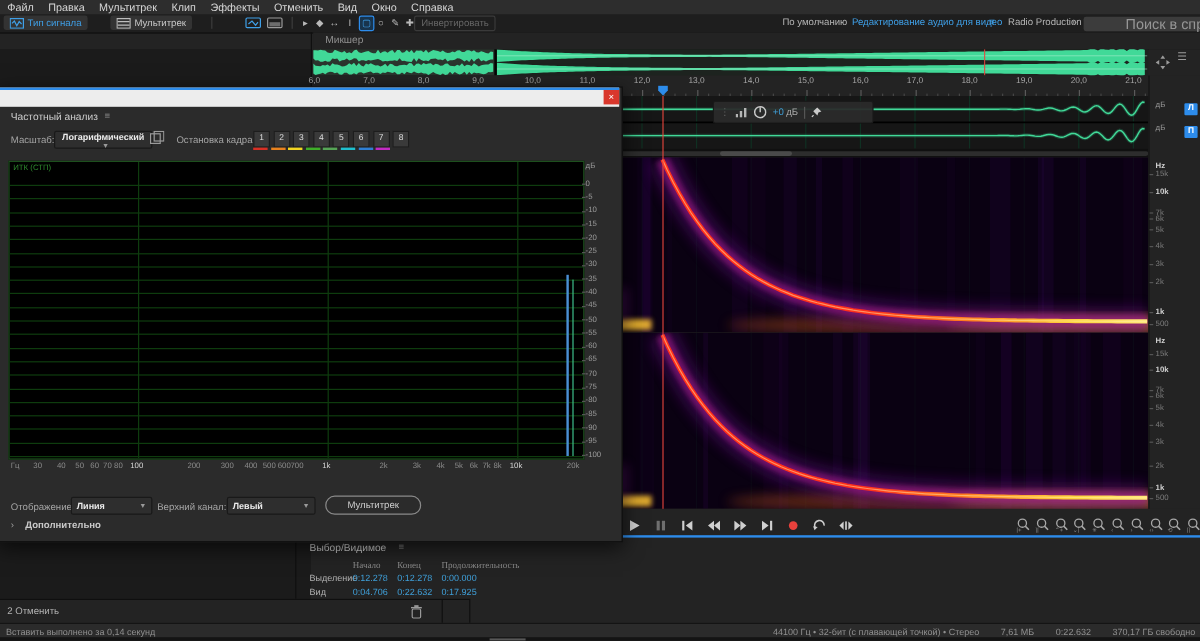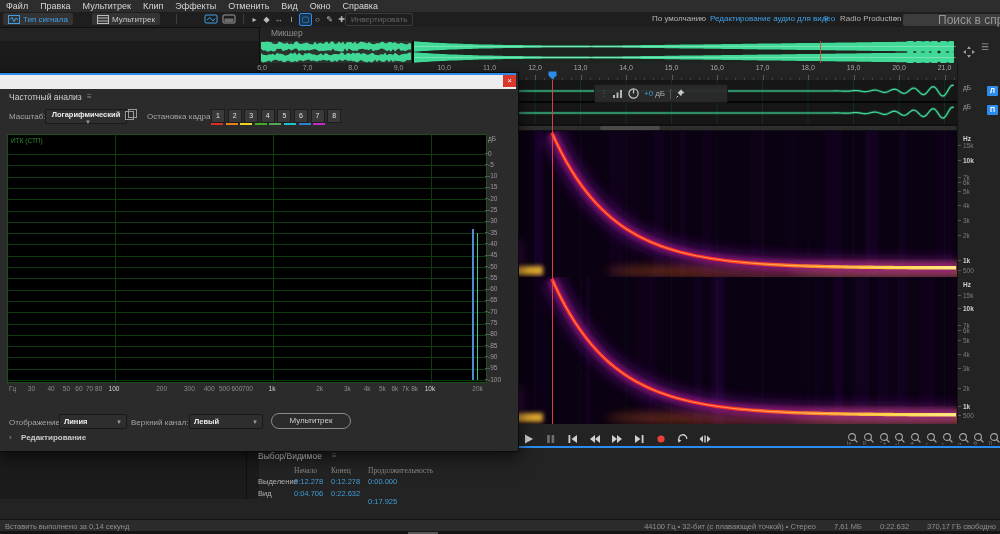--- a/index.html
+++ b/index.html
@@ -594,24 +594,34 @@
         <div class="sel-h" style="left: 42px; top: 17px;">Начало</div>
         <div class="sel-h" style="left: 79px; top: 17px;">Конец</div>
         <div class="sel-h" style="left: 116px; top: 17px;">Продолжительность</div>
         <div class="sel-lab" style="left: 6px; top: 28px;">Выделение</div>
         <div class="sel-val" style="left: 42px; top: 28px;">0:12.278</div>
         <div class="sel-val" style="left: 79px; top: 28px;">0:12.278</div>
         <div class="sel-val" style="left: 116px; top: 28px;">0:00.000</div>
         <div class="sel-lab" style="left: 6px; top: 40px;">Вид</div>
         <div class="sel-val" style="left: 42px; top: 40px;">0:04.706</div>
         <div class="sel-val" style="left: 79px; top: 40px;">0:22.632</div>
-        <div class="sel-val" style="left: 116px; top: 48px; text-align: right;">0:17.925</div>
+        <div class="sel-val" style="left: 116px; top: 40px; text-align: right;">0:17.925</div>
       </div>
   </div>
 
+  <div class="abs" style="left:0;top:499px;width:392px;height:20px;background:#232323;border-top:1px solid #0f0f0f;">
+    <span class="abs" style="left:6px;top:5px;font-size:8px;color:#b2b2b2;">2 Отменить</span>
+    <svg class="abs" style="left:342px;top:4px;" width="10" height="12">
+        <rect x="1.5" y="3.5" width="7" height="7.5" rx="1" fill="none" stroke="#9a9a9a"></rect>
+        <rect x="0.5" y="1.8" width="9" height="1.2" fill="#9a9a9a"></rect>
+        <rect x="3.2" y="0.3" width="3.6" height="1.5" fill="#9a9a9a"></rect>
+      </svg>
+    <div class="vline" style="left:368px;top:0;height:20px;"></div>
+    <div class="vline" style="left:391px;top:0;height:20px;"></div>
+  </div>
 
   <div id="statusbar" class="abs">
     <span style="padding-left:5px;">Вставить выполнено за 0,14 секунд</span>
     <div id="status-right">
       <span>44100 Гц • 32-бит (с плавающей точкой) • Стерео</span>
       <span>7,61 МБ</span>
       <span>0:22.632</span>
       <span>370,17 ГБ свободно</span>
     </div>
   </div>
@@ -694,21 +704,21 @@
       <span>Линия</span>
         <span class="car">▼</span>
     </div>
     <span class="fa-label abs" style="left:132px;top:345px;">Верхний канал:</span>
     <div class="dd abs" style="left:190px;top:341px;width:64px;">
       <span>Левый</span>
         <span class="car">▼</span>
     </div>
     <div class="scanbtn abs" style="left:272px;top:340px;width:78px;height:14px;">Мультитрек</div>
     <span class="abs" style="left:10px;top:360px;font-size:8px;color:#9a9a9a;">›</span>
-    <span class="abs" style="left:22px;top:360px;font-size:8px;color:#c9c9c9;font-weight:bold;">Редактирование</span>
+    <span class="abs" style="left:22px;top:360px;font-size:8px;color:#c9c9c9;font-weight:bold;">Дополнительно</span>
   <div class="dbl" style="top: 76.5px;">0</div>
       <div style="position: absolute; left: 486px; top: 80px; width: 3px; height: 1px; background: rgb(85, 85, 85);"></div>
       <div class="dbl" style="top: 87.8px;">-5</div>
       <div style="position: absolute; left: 486px; top: 91.3px; width: 3px; height: 1px; background: rgb(85, 85, 85);"></div>
       <div class="dbl" style="top: 99.1px;">-10</div>
       <div style="position: absolute; left: 486px; top: 102.6px; width: 3px; height: 1px; background: rgb(85, 85, 85);"></div>
       <div class="dbl" style="top: 110.4px;">-15</div>
       <div style="position: absolute; left: 486px; top: 113.9px; width: 3px; height: 1px; background: rgb(85, 85, 85);"></div>
       <div class="dbl" style="top: 121.7px;">-20</div>
       <div style="position: absolute; left: 486px; top: 125.2px; width: 3px; height: 1px; background: rgb(85, 85, 85);"></div>

